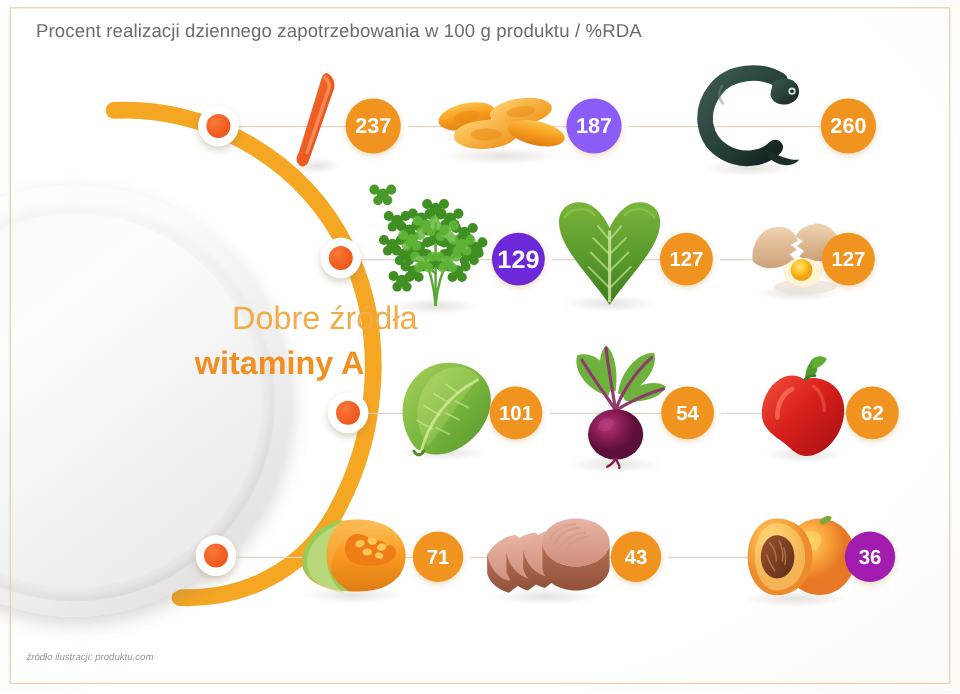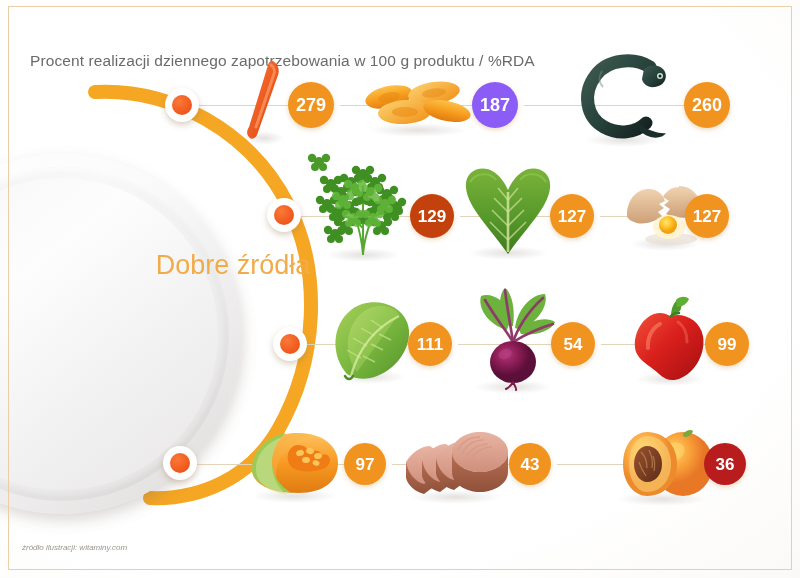--- a/index.html
+++ b/index.html
@@ -30,21 +30,20 @@
     pointer-events:none;
   }
 
   .title{
     position:absolute;
     left:30px;top:18px;
     font-size:15.5px;
     color:#6b6b6b;
     letter-spacing:.1px;
     white-space:nowrap;
-    margin-top:34px;
   }
 
   .credit{
     position:absolute;
     left:22px;top:543px;
     font-size:8px;
     font-style:italic;
     color:#9a948c;
     white-space:nowrap;
   }
@@ -86,20 +85,21 @@
     position:absolute;
     left:118px;top:246px;
     width:230px;
     text-align:center;
     line-height:1.42;
   }
   .plate-line1{
     font-size:27px;
     color:#f2ab49;
     white-space:nowrap;
+    text-align:right;
   }
   .plate-line2{
     font-size:27px;
     font-weight:bold;
     color:#f18f22;
     white-space:nowrap;
   }
 
   
   .arc-svg{
@@ -165,20 +165,21 @@
   </svg>
 
   <div class="plate-wrap">
     <div class="plate-shadow"></div>
     <div class="plate-outer"></div>
     <div class="plate-inner"></div>
     <div class="plate-face"></div>
   </div>
   <div class="plate-text">
     <div class="plate-line1">Dobre źródła</div>
+    <div class="plate-line2">witaminy A</div>
   </div>
 
   <div class="title">Procent realizacji dziennego zapotrzebowania w 100 g produktu / %RDA</div>
 
   <div id="rows-host">
       <div class="row" style="top: 105px;">
         <div class="connector" style="left: 188px; width: 100px;"></div>
         <div class="connector" style="left: 340px; width: 132px;"></div>
         <div class="connector" style="left: 524px; width: 160px;"></div>
         <div class="food-shadow" style="left: 243.84px; top: 26px; width: 40.32px; height: 14px;"></div>
@@ -230,21 +231,21 @@
               </linearGradient>
             </defs>
  <path d="M72 12C56 2 30 4 18 20 4 38 8 62 26 72c14 8 32 6 42-4" fill="none" stroke="url(#eg)" stroke-width="13" stroke-linecap="round"></path>
  <path d="M66 14c8-6 18-4 21 3 3 7-2 14-10 15-7 1-12-3-13-8" fill="url(#eg)"></path>
  <path d="M82 18c2 0 3 1 3 3s-1 3-3 3-3-1-3-3 1-3 3-3z" fill="#cfe3da"></path>
  <circle cx="82" cy="21" r="1.5" fill="#14201f"></circle>
  <path d="M62 70c10 6 20 9 26 8-4 6-16 7-26-2" fill="#1b2e2b"></path>
  <path d="M24 16c-4 6-3 12 1 16" fill="none" stroke="#6f8d82" stroke-width="2" opacity=".5"></path>
 </svg>
         </div>
-        <div class="badge" style="left: 288px; top: -23px; width: 46px; height: 46px; font-size: 18px; background: rgb(240, 147, 31);">279</div>
+        <div class="badge" style="left: 288px; top: -23px; width: 46px; height: 46px; font-size: 18px; background: rgb(240, 147, 31);">237</div>
         <div class="badge" style="left: 472px; top: -23px; width: 46px; height: 46px; font-size: 18px; background: #8b5cf6;">187</div>
         <div class="badge" style="left: 684px; top: -23px; width: 46px; height: 46px; font-size: 18px; background: rgb(240, 147, 31);">260</div>
       </div>
       <div class="row" style="top: 216px;">
         <div class="connector" style="left: 290px; width: 120px;"></div>
         <div class="connector" style="left: 460px; width: 90px;"></div>
         <div class="connector" style="left: 600px; width: 85px;"></div>
         <div class="food-shadow" style="left: 326.04px; top: 32px; width: 73.92px; height: 14px;"></div>
         <div class="food" style="left: 319px; top: -54px;">
 <svg width="88" height="96" viewBox="0 0 88 96">
@@ -326,21 +327,21 @@
               </radialGradient>
  </defs>
  <ellipse cx="48" cy="54" rx="26" ry="6" fill="#e8dfd4" opacity=".7"></ellipse>
  <path d="M4 30C4 14 14 4 26 4c8 0 14 5 16 12l-6 3 5 4-6 4 4 4C34 36 22 40 14 38 8 36 4 34 4 30z" fill="url(#sh)"></path>
  <path d="M78 26c0-14-10-24-22-24-7 0-13 4-16 10l6 4-5 4 6 4-4 5c8 4 20 5 28 2 5-2 7-5 7-5z" fill="url(#sh)"></path>
  <path d="M78 26c0-14-10-24-22-24" fill="none" stroke="#e9cfae" stroke-width="2"></path>
  <ellipse cx="46" cy="42" rx="16" ry="12" fill="#fff3d2" opacity=".95"></ellipse>
  <circle cx="45" cy="40" r="9" fill="url(#yk)"></circle>
 </svg>
         </div>
-        <div class="badge" style="left: 410px; top: -22px; width: 44px; height: 44px; font-size: 17px; background: #c2410c; text-align: center;">129</div>
+        <div class="badge" style="left: 410px; top: -22px; width: 44px; height: 44px; font-size: 21px; background: #6d28d9; text-align: center;">129</div>
         <div class="badge" style="left: 550px; top: -22px; width: 44px; height: 44px; font-size: 17px; background: rgb(240, 147, 31);">127</div>
         <div class="badge" style="left: 685px; top: -22px; width: 44px; height: 44px; font-size: 17px; background: rgb(240, 147, 31);">127</div>
       </div>
       <div class="row" style="top: 344px;">
         <div class="connector" style="left: 296px; width: 112px;"></div>
         <div class="connector" style="left: 458px; width: 93px;"></div>
         <div class="connector" style="left: 601px; width: 104px;"></div>
         <div class="food-shadow" style="left: 333.88px; top: 26px; width: 72.24px; height: 14px;"></div>
         <div class="food" style="left: 327px; top: -48px;">
 <svg width="86" height="84" viewBox="0 0 86 84">
@@ -403,23 +404,23 @@
               </linearGradient>
             </defs>
  <path d="M40 22c14-4 30 4 33 20 3 18-8 36-22 42-8 4-16 2-22-4-8-8-16-10-22-20C1 48 8 26 24 20c6-2 11-1 16 2z" fill="url(#rp)"></path>
  <path d="M30 30c-8 4-13 14-12 24" stroke="#ff8a6e" stroke-width="4" fill="none" stroke-linecap="round" opacity=".55"></path>
  <path d="M48 28c6 4 9 12 9 20" stroke="#ff8a6e" stroke-width="3" fill="none" stroke-linecap="round" opacity=".35"></path>
  <path d="M41 22c0-8 3-14 8-18 3 4 3 9 1 13" fill="#4e9a2c"></path>
  <path d="M46 6c4-4 10-4 13-1-2 5-7 8-12 8" fill="#5fae36"></path>
  <path d="M41 22c2-2 5-3 8-3" stroke="#3d7e22" stroke-width="2.5" fill="none" stroke-linecap="round"></path>
 </svg>
         </div>
-        <div class="badge" style="left: 408px; top: -22px; width: 44px; height: 44px; font-size: 17px; background: rgb(240, 147, 31);">111</div>
+        <div class="badge" style="left: 408px; top: -22px; width: 44px; height: 44px; font-size: 17px; background: rgb(240, 147, 31);">101</div>
         <div class="badge" style="left: 551px; top: -22px; width: 44px; height: 44px; font-size: 17px; background: rgb(240, 147, 31);">54</div>
-        <div class="badge" style="left: 705px; top: -22px; width: 44px; height: 44px; font-size: 17px; background: rgb(240, 147, 31);">99</div>
+        <div class="badge" style="left: 705px; top: -22px; width: 44px; height: 44px; font-size: 17px; background: rgb(240, 147, 31);">62</div>
       </div>
       <div class="row" style="top: 464px;">
         <div class="connector" style="left: 186px; width: 158px;"></div>
         <div class="connector" style="left: 392px; width: 117px;"></div>
         <div class="connector" style="left: 557px; width: 147px;"></div>
         <div class="food-shadow" style="left: 252px; top: 25px; width: 84px; height: 14px;"></div>
         <div class="food" style="left: 244px; top: -35px;">
 <svg width="100" height="70" viewBox="0 0 100 70">
  <defs>
   <linearGradient id="pk" x1="0" y1="0" x2="0" y2="1">
@@ -503,26 +504,26 @@
  <ellipse cx="64" cy="26" rx="12" ry="9" fill="#ffd978" opacity=".5" transform="rotate(-25 64 26)"></ellipse>
  <path d="M74 8c3-4 8-5 10-3-1 4-5 6-9 6" fill="#7aa83c"></path>
  <path d="M38 6c18 0 30 14 30 32S56 70 38 70C26 70 14 58 14 38S26 6 38 6z" fill="url(#ph2)"></path>
  <path d="M38 10c14 0 24 12 24 28S52 66 38 66C28 66 20 54 20 38S28 10 38 10z" fill="#fbd77a" opacity=".55"></path>
  <path d="M38 20c9 0 15 8 15 18s-6 18-15 18c-7 0-13-8-13-18s6-18 13-18z" fill="url(#pit)"></path>
  <g stroke="#c08756" stroke-width="1.2" fill="none" opacity=".75">
   <path d="M32 26c4 4 6 10 6 16M40 24c3 6 4 12 3 18M44 30c2 5 2 10 1 15M30 36c2 6 4 10 7 14"></path>
  </g>
 </svg>
         </div>
-        <div class="badge" style="left: 344px; top: -21px; width: 42px; height: 42px; font-size: 17px; background: rgb(240, 147, 31);">97</div>
+        <div class="badge" style="left: 344px; top: -21px; width: 42px; height: 42px; font-size: 17px; background: rgb(240, 147, 31);">71</div>
         <div class="badge" style="left: 509px; top: -21px; width: 42px; height: 42px; font-size: 17px; background: rgb(240, 147, 31);">43</div>
-        <div class="badge" style="left: 704px; top: -21px; width: 42px; height: 42px; font-size: 17px; background: #b91c1c;">36</div>
+        <div class="badge" style="left: 704px; top: -21px; width: 42px; height: 42px; font-size: 17px; background: #a21caf;">36</div>
       </div>
     </div>
 
-  <div class="credit">źródło ilustracji: witaminy.com</div>
+  <div class="credit">źródło ilustracji: produktu.com</div>
 
   <div class="frame"></div>
 <div class="node" style="left: 182px; top: 105px;"></div>
     <div class="node" style="left: 284px; top: 215px;"></div>
     <div class="node" style="left: 290px; top: 344px;"></div>
     <div class="node" style="left: 180px; top: 463px;"></div>
   </div>
 
 </body></html>

